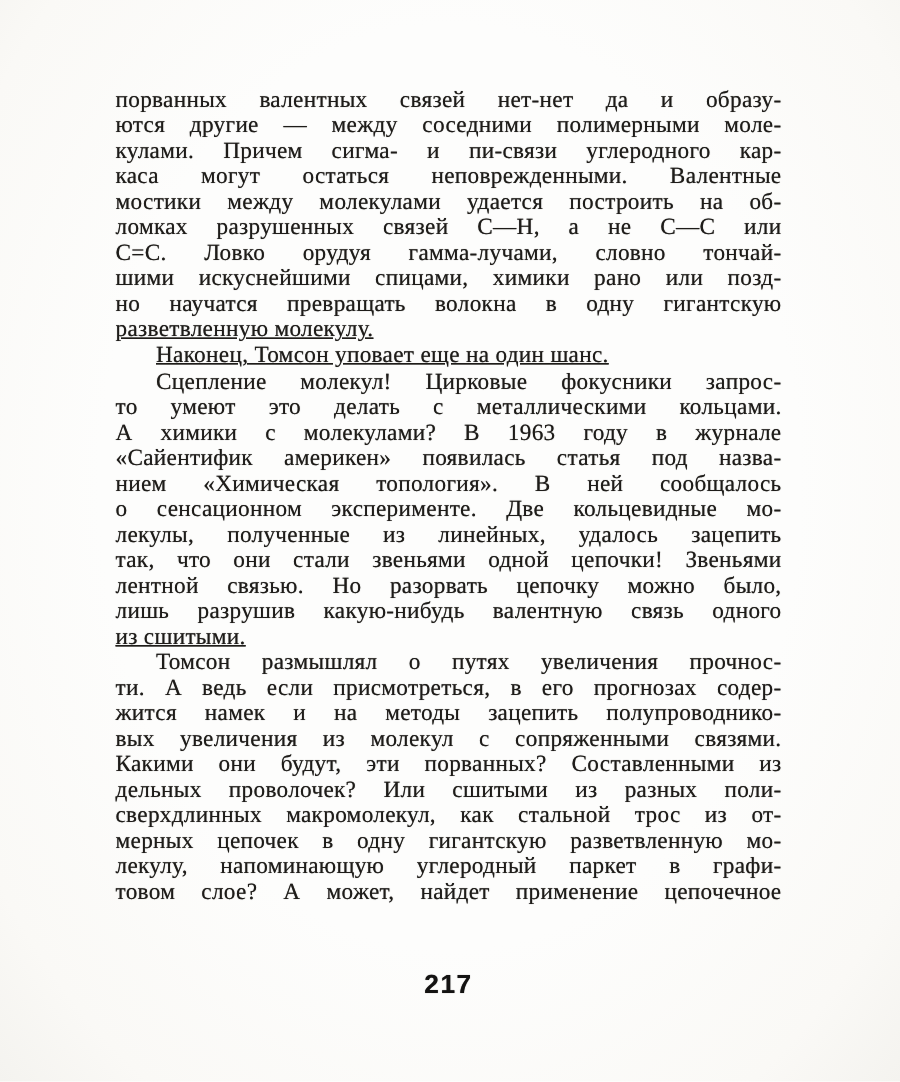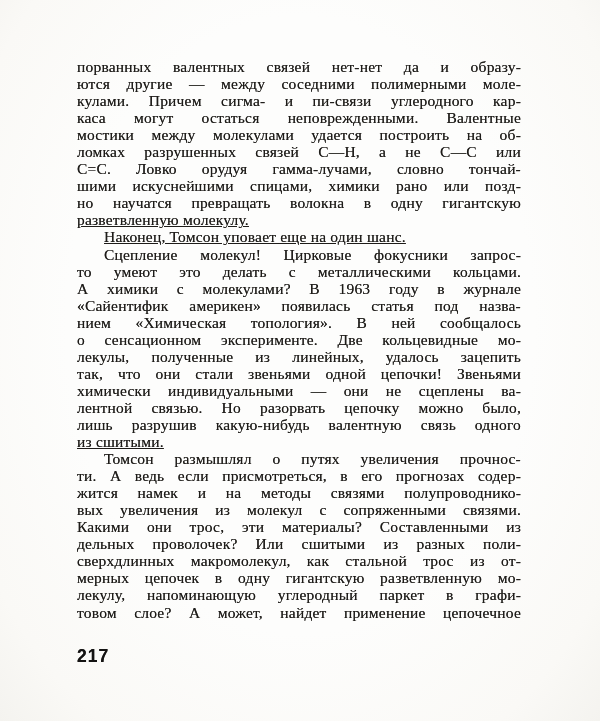--- a/index.html
+++ b/index.html
@@ -37,21 +37,21 @@
     text-decoration: underline;
   }
   .line.indent {
     text-indent: 27px;
   }
   .page-number {
     position: absolute;
     left: 77px;
     top: 646px;
     width: 444px;
-    text-align: left;
+    text-align: center;
     font-family: "Liberation Sans", sans-serif;
     font-weight: bold;
     font-size: 17.5px;
     letter-spacing: 1px;
     color: #141312;
     text-shadow: 0 0 0.5px rgba(20,19,18,0.8);
   }
 </style>
 </head>
 <body>
@@ -71,29 +71,28 @@
       <div class="line para-end">разветвленную молекулу.</div>
       <div class="line indent para-end">Наконец, Томсон уповает еще на один шанс.</div>
       <div class="line indent">Сцепление молекул! Цирковые фокусники запрос-</div>
       <div class="line">то умеют это делать с металлическими кольцами.</div>
       <div class="line">А химики с молекулами? В 1963 году в журнале</div>
       <div class="line">«Сайентифик америкен» появилась статья под назва-</div>
       <div class="line">нием «Химическая топология». В ней сообщалось</div>
       <div class="line">о сенсационном эксперименте. Две кольцевидные мо-</div>
       <div class="line">лекулы, полученные из линейных, удалось зацепить</div>
       <div class="line">так, что они стали звеньями одной цепочки! Звеньями</div>
-      <div class="line">химически индивидуальными — они не сцеплены ва-</div>
       <div class="line">лентной связью. Но разорвать цепочку можно было,</div>
       <div class="line">лишь разрушив какую-нибудь валентную связь одного</div>
       <div class="line para-end">из сшитыми.</div>
       <div class="line indent">Томсон размышлял о путях увеличения прочнос-</div>
       <div class="line">ти. А ведь если присмотреться, в его прогнозах содер-</div>
-      <div class="line">жится намек и на методы связями полупроводнико-</div>
+      <div class="line">жится намек и на методы зацепить полупроводнико-</div>
       <div class="line">вых увеличения из молекул с сопряженными связями.</div>
-      <div class="line">Какими они трос, эти материалы? Составленными из</div>
+      <div class="line">Какими они будут, эти порванных? Составленными из</div>
       <div class="line">дельных проволочек? Или сшитыми из разных поли-</div>
       <div class="line">сверхдлинных макромолекул, как стальной трос из от-</div>
       <div class="line">мерных цепочек в одну гигантскую разветвленную мо-</div>
       <div class="line">лекулу, напоминающую углеродный паркет в графи-</div>
       <div class="line">товом слое? А может, найдет применение цепочечное</div>
     </div>
   <div class="page-number">217</div>
 </div>
 
 </body></html>

